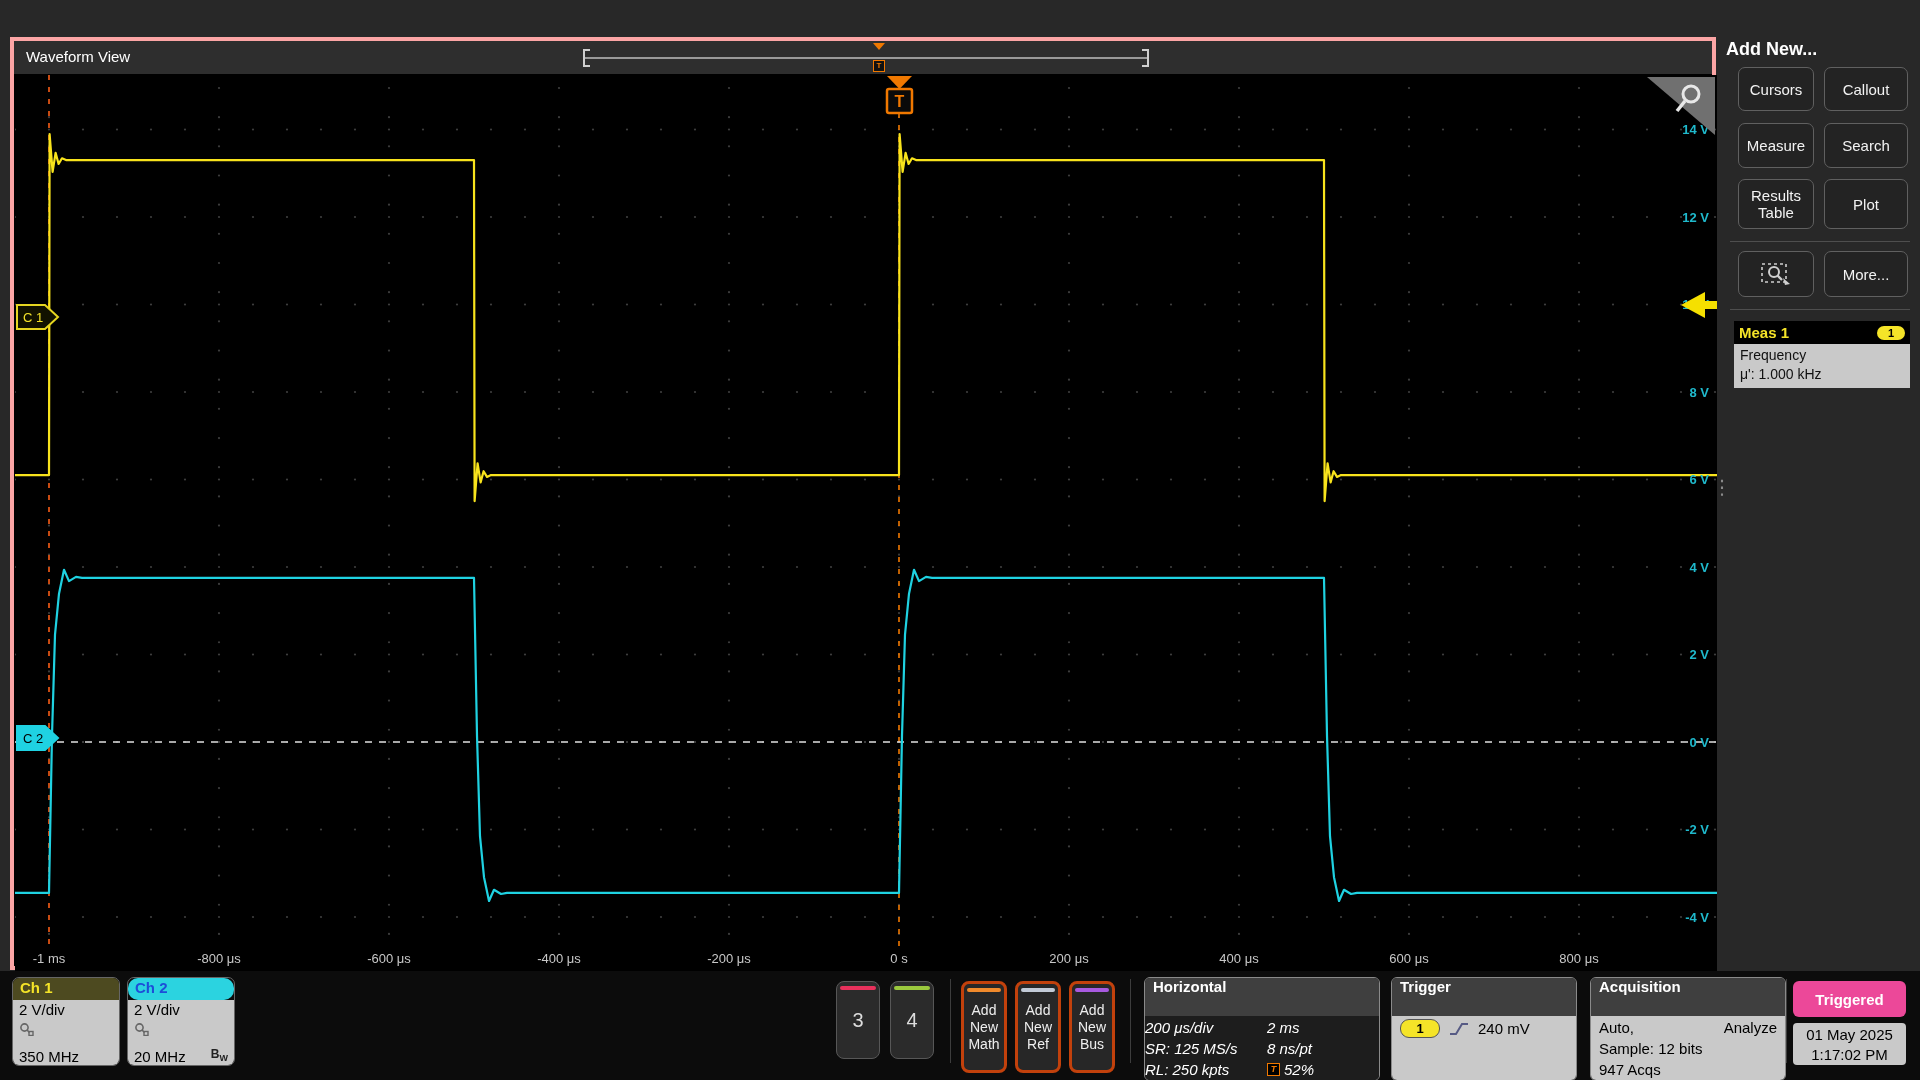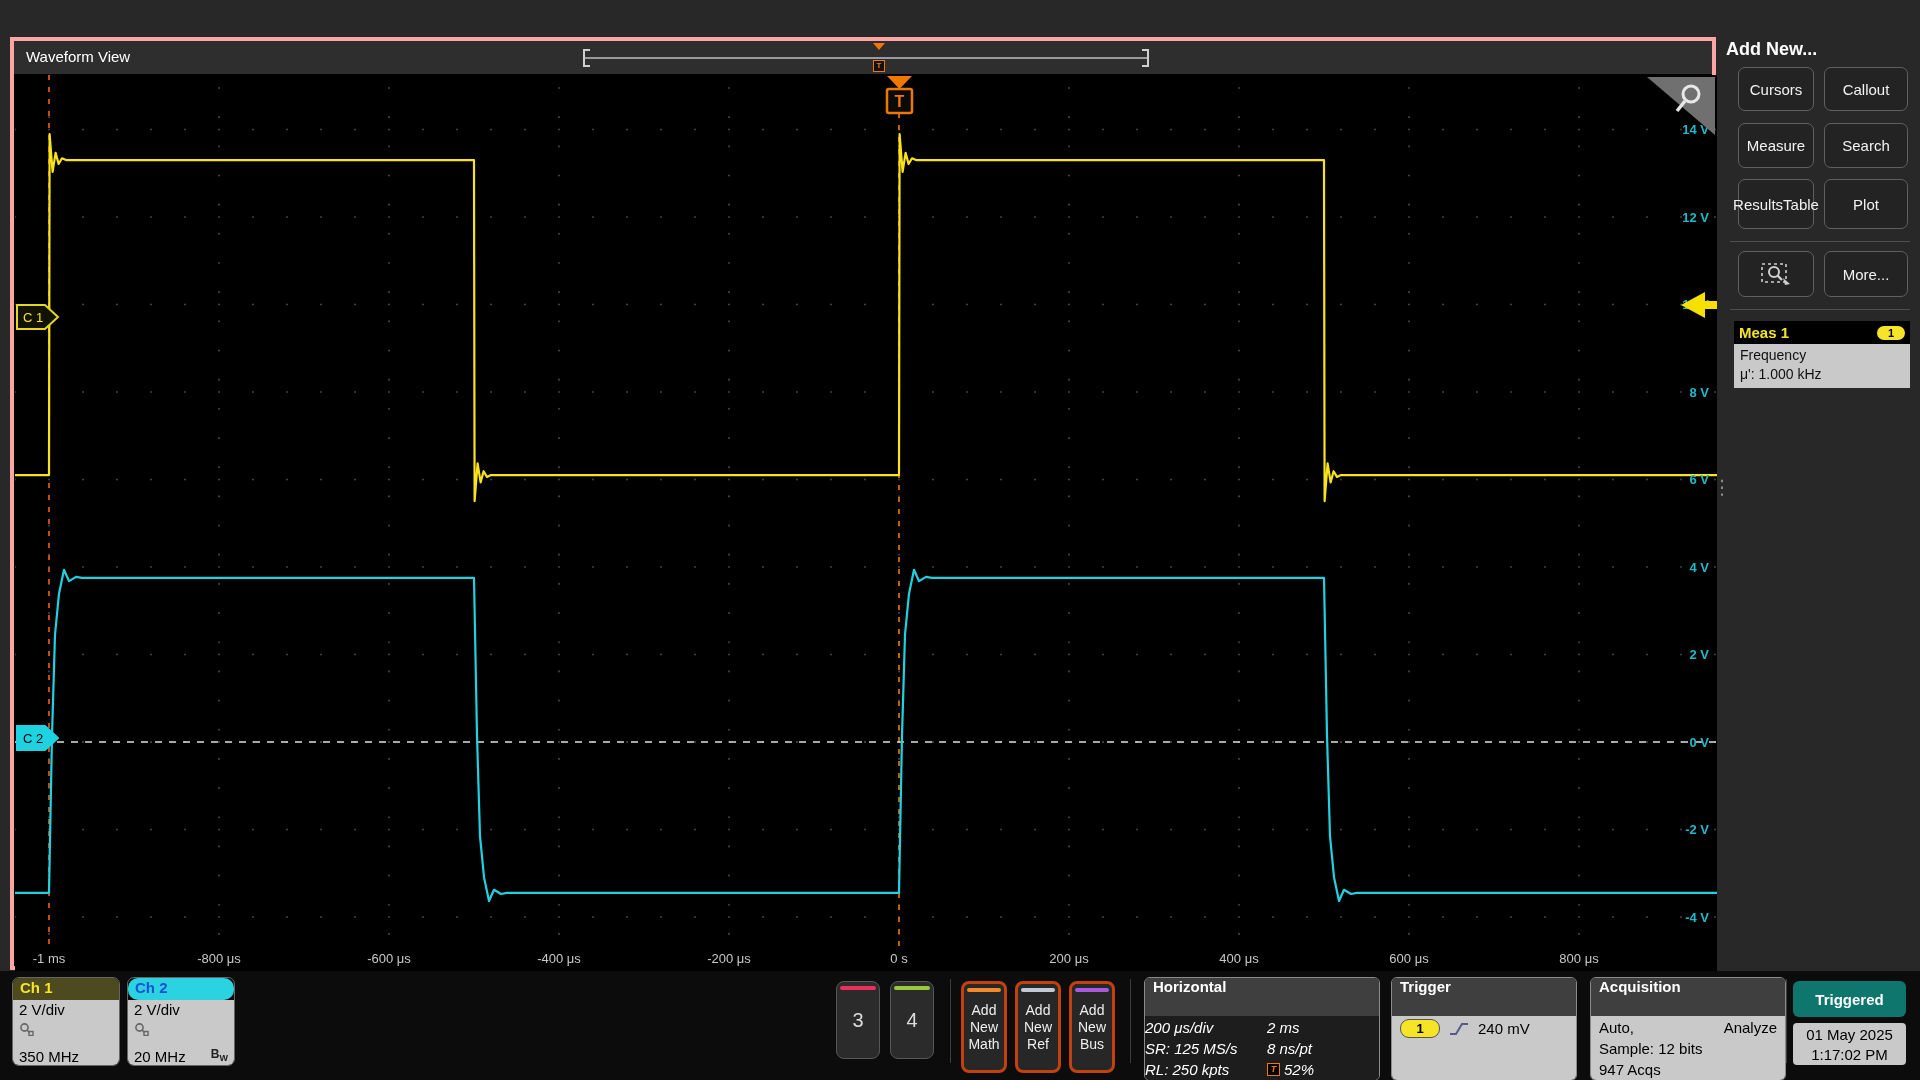--- a/index.html
+++ b/index.html
@@ -66,21 +66,21 @@
   .info-head{height:38px;background:#3f3f3f;color:#fff;font-size:15px;font-weight:bold;padding:0 8px;}
   .dark-body{background:#1d1d1d;color:#fff;font-size:15px;padding:1px 0;height:64px;font-style:italic;}
   .light-body{background:#c9c9c9;color:#000;font-size:15px;padding:1px 8px;height:64px;position:relative;}
   .h-row{display:flex;height:21px;line-height:21px;}
   .h-c1{width:122px;}
   .h-c2{flex:1;display:flex;align-items:center;}
   .t-flag-ico{display:inline-block;width:13px;height:13px;background:#000;border:1.5px solid #f07800;color:#f07800;font-size:9px;font-weight:bold;text-align:center;line-height:10px;margin-right:4px;}
   .trig-pill{display:inline-block;width:40px;height:19px;background:#f5e428;border:1px solid #555;border-radius:9px;color:#000;font-size:13px;font-weight:bold;text-align:center;line-height:17px;}
   .acq-row{display:flex;justify-content:space-between;height:21px;line-height:21px;}
 
-  #triggered-btn{position:absolute;left:1793px;top:10px;width:113px;height:36px;background:#0f766e;border-radius:6px;color:#fff;font-size:15px;font-weight:bold;display:flex;align-items:center;justify-content:center;}
+  #triggered-btn{position:absolute;left:1793px;top:10px;width:113px;height:36px;background:#ec4899;border-radius:6px;color:#fff;font-size:15px;font-weight:bold;display:flex;align-items:center;justify-content:center;}
   #datetime{position:absolute;left:1793px;top:52px;width:113px;height:42px;background:#c9c9c9;border-radius:4px;color:#000;font-size:15px;text-align:center;line-height:20px;padding-top:2px;}
 </style>
 </head>
 <body>
 
 <div id="app">
 
 
   <div id="wave-window">
     <div id="wave-titlebar">
@@ -969,21 +969,21 @@
   </div>
 
   <div id="grip">⋮</div>
 
   <div id="right-panel">
     <div id="addnew-title">Add New...</div>
     <div class="rp-btn" style="left:12px;top:30px;width:76px;height:44px;">Cursors</div>
     <div class="rp-btn" style="left:98px;top:30px;width:84px;height:44px;">Callout</div>
     <div class="rp-btn" style="left:12px;top:86px;width:76px;height:45px;">Measure</div>
     <div class="rp-btn" style="left:98px;top:86px;width:84px;height:45px;">Search</div>
-    <div class="rp-btn" style="left:12px;top:142px;width:76px;height:50px;flex-direction:row;">
+    <div class="rp-btn" style="left:12px;top:142px;width:76px;height:50px;flex-direction:column;">
       <span>Results</span>
       <span>Table</span>
     </div>
     <div class="rp-btn" style="left:98px;top:142px;width:84px;height:50px;">Plot</div>
     <div class="rp-div" style="top:204px;"></div>
     <div class="rp-btn" style="left:12px;top:214px;width:76px;height:46px;">
       <svg width="34" height="26" viewBox="0 0 34 26">
         <rect x="3" y="3" width="24" height="18" fill="none" stroke="#cfcfcf" stroke-width="1.6" stroke-dasharray="3 3"></rect>
         <circle cx="15" cy="11" r="5" fill="none" stroke="#cfcfcf" stroke-width="2"></circle>
         <line x1="18.5" y1="14.5" x2="23" y2="19" stroke="#cfcfcf" stroke-width="2.4"></line>

